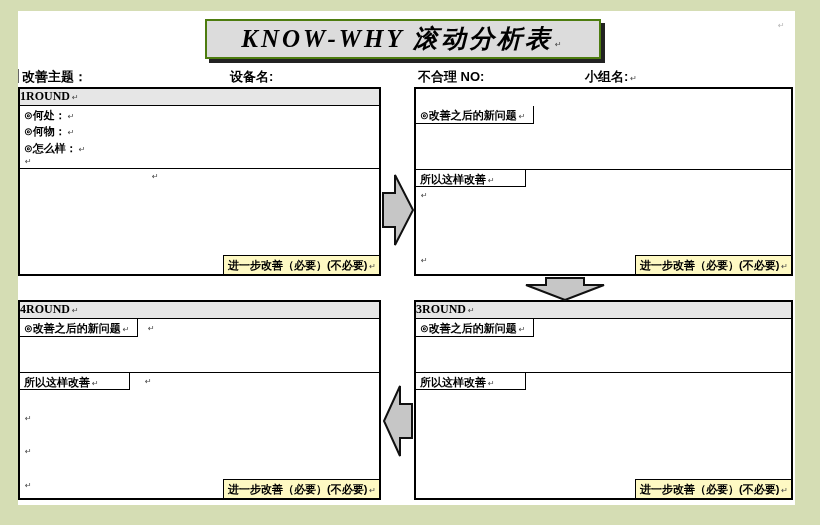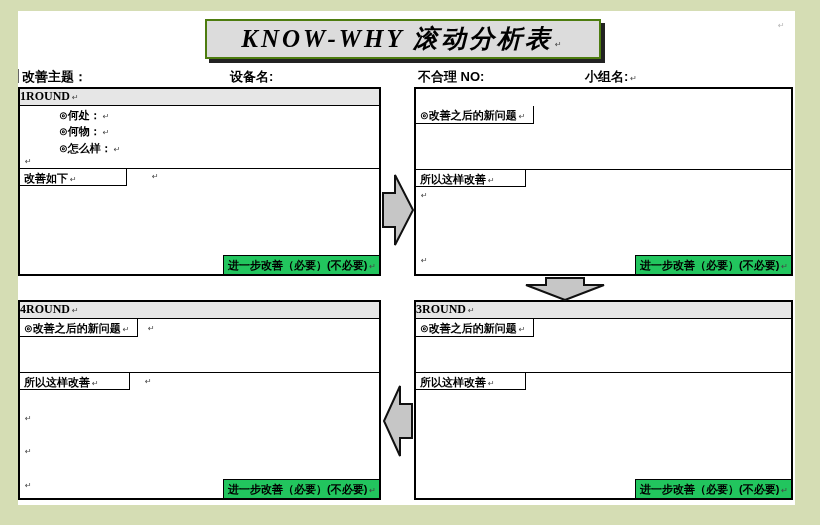--- a/index.html
+++ b/index.html
@@ -17,25 +17,25 @@
 
   .pmark { font-size:8px; color:#444; margin-left:2px; font-family:"DejaVu Sans",sans-serif; font-weight:normal; }
   .floating-pmark { position:absolute; font-size:8px; color:#444; font-family:"DejaVu Sans",sans-serif; }
   .page-pmark { left:760px; top:10px; color:#b5b5b5; }
 
   .quad { position:absolute; background:#fff; border:2px solid #000; box-sizing:border-box; }
   .quad-header { height:16px; line-height:15px; background:#e6e6e6; border-bottom:1px solid #000;
     text-align:left; font-family:"Liberation Serif",serif; font-weight:bold; font-size:12px; }
   .quad-body { position:absolute; left:0; right:0; top:17px; bottom:0; }
 
-  .bullet-line { position:absolute; left:4px; font-weight:bold; font-size:11px; white-space:nowrap;margin-left:35px; }
+  .bullet-line { position:absolute; left:4px; font-weight:bold; font-size:11px; white-space:nowrap; }
   .divider { position:absolute; left:0; right:0; height:0; border-top:1px solid #000; }
   .label-box { position:absolute; left:0; background:#fff; border:1px solid #000; border-left:none;
     font-weight:bold; font-size:11px; padding:2px 4px 3px 4px; white-space:nowrap; box-sizing:border-box; height:18px; }
-  .footer-box { position:absolute; right:0; bottom:0; background:#22c55e; border:1px solid #000;
+  .footer-box { position:absolute; right:0; bottom:0; background:#fef9c3; border:1px solid #000;
     border-right:none; border-bottom:none; font-weight:bold; font-size:11px;
     padding:2px 3px 1px 4px; white-space:nowrap;text-align:center; }
 
   .arrow { position:absolute; }
 </style>
 </head>
 <body>
 
 <div class="screen">
   <div class="paper">
@@ -69,23 +69,20 @@
           <span>⊙何处：</span><span class="pmark">↵</span>
         </div>
         <div class="bullet-line" style="top:18px">
           <span>⊙何物：</span><span class="pmark">↵</span>
         </div>
         <div class="bullet-line" style="top:35px">
           <span>⊙怎么样：</span><span class="pmark">↵</span>
         </div>
         <span class="floating-pmark" style="left:5px;top:51px">↵</span>
         <div class="divider" style="top:62px"></div>
-        <div class="label-box" style="top:62px;width:107px">
-          <span>改善如下</span><span class="pmark">↵</span>
-        </div>
         <span class="floating-pmark" style="left:132px;top:66px">↵</span>
         <div class="footer-box">
           <span>进一步改善（必要）(不必要)</span><span class="pmark">↵</span>
         </div>
       </div>
     </div>
 
     <div class="quad" style="left:396px;top:76px;width:379px;height:189px">
       <div class="quad-body">
         <div class="label-box" style="top:0;width:118px;border-top:none">

